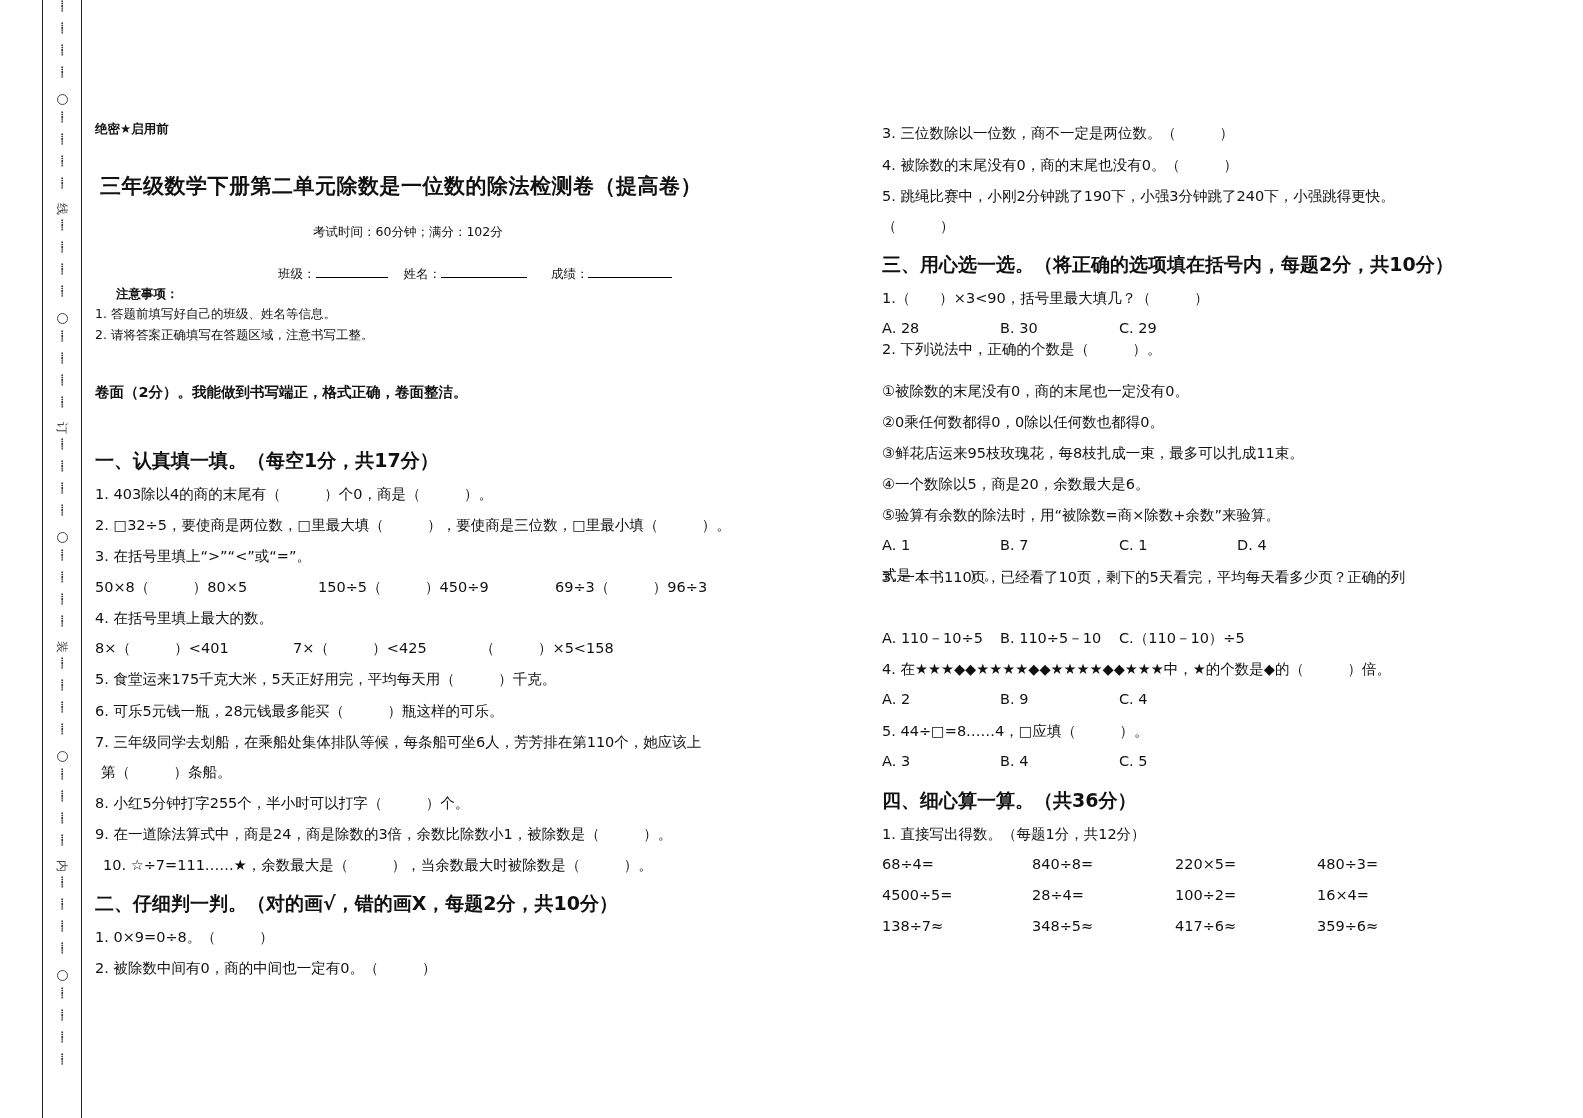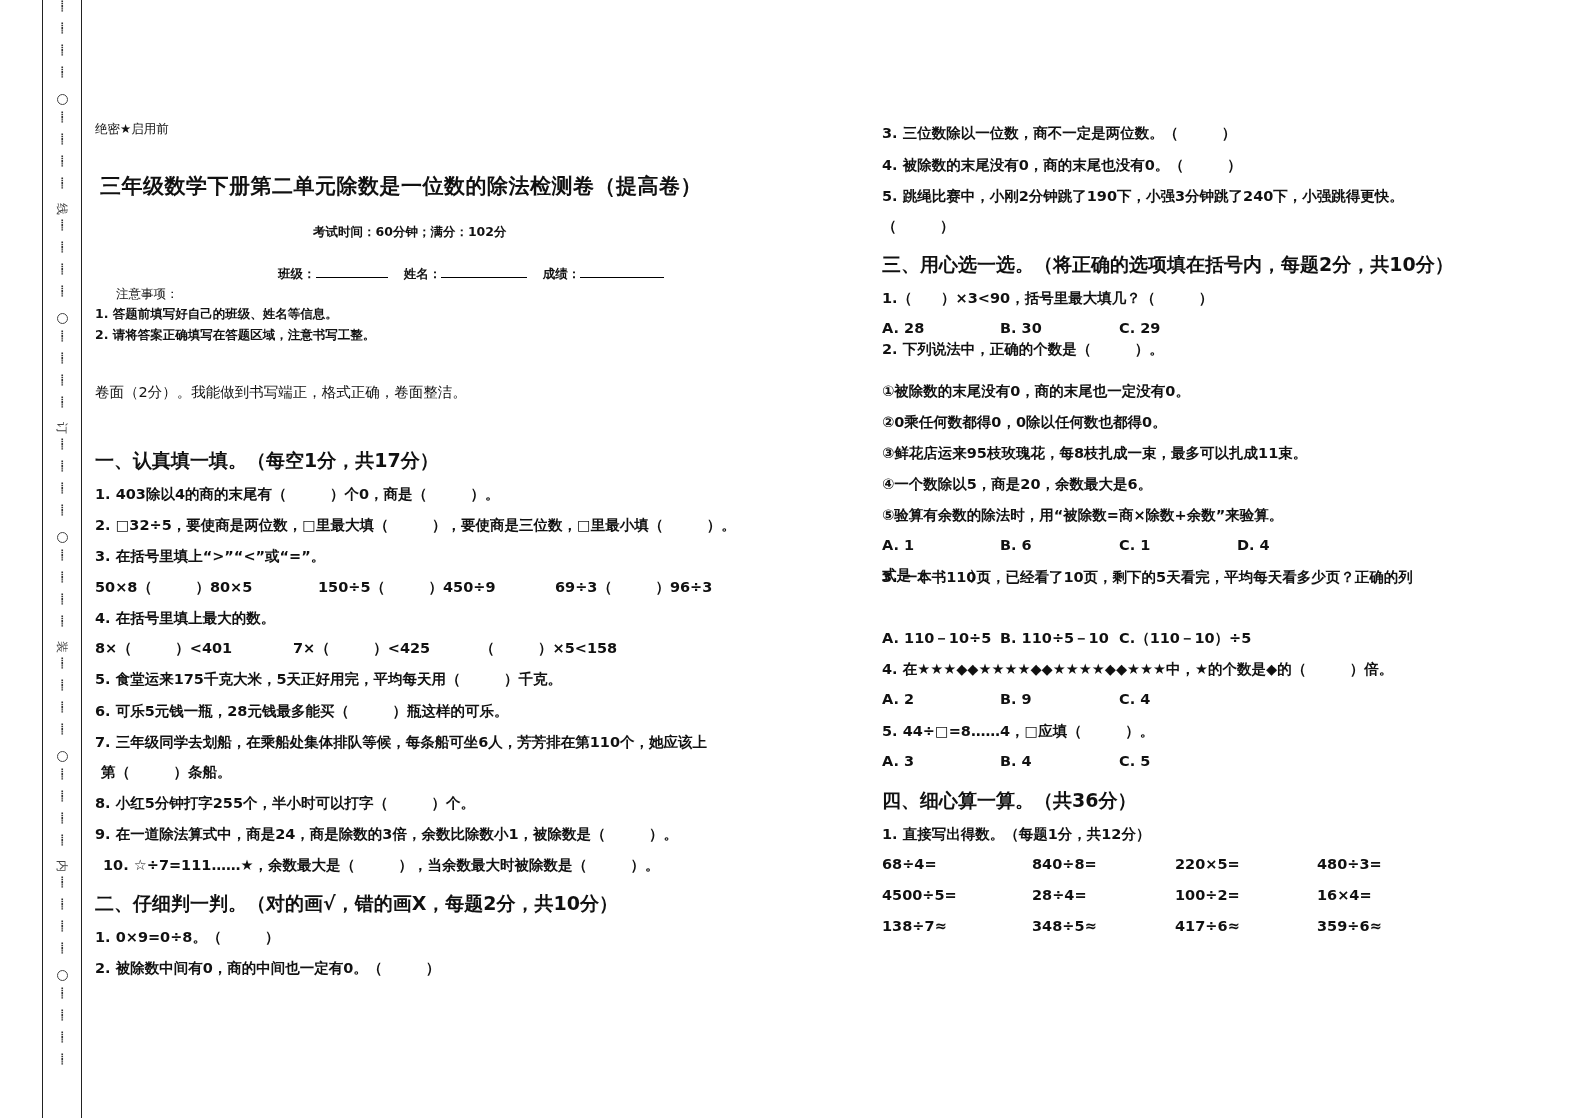--- a/index.html
+++ b/index.html
@@ -9,25 +9,25 @@
   .bline { position:absolute; top:0; bottom:0; width:0; border-left:1.5px solid #222; }
   .bline.l { left:42px; } .bline.r { left:81px; }
   .bcol { position:absolute; left:52px; width:20px; top:0; height:1118px; display:flex; flex-direction:column; align-items:center; font-size:12px; line-height:1; color:#333; }
   .bcol .dots { height:22px; display:flex; align-items:center; font-family:"DejaVu Sans Mono",monospace; letter-spacing:-1px; writing-mode:vertical-rl; font-size:11px; }
   .bcol .circ { width:9px; height:9px; border:1px solid #444; border-radius:50%; margin:6px 0; }
   .bcol .ch { font-size:12px; margin:4px 0; transform:rotate(90deg); color:#444; }
 
   .col { position:absolute; top:0; }
   .left { left:95px; width:690px; }
   .right { left:882px; width:600px; }
-  .t { position:absolute; white-space:nowrap; font-size:14.5px;font-weight:bold; }
+  .t { position:absolute; white-space:nowrap; font-size:14.5px; }
   .small { font-size:12.5px; }
   .h1 { font-size:21px; font-weight:bold; letter-spacing:0.5px; }
   .sec { font-size:19px; font-weight:bold; }
-  .bold { font-weight:normal; }
+  .bold { font-weight:bold; }
   .uline { display:inline-block; border-bottom:1.2px solid #000; height:12px; vertical-align:baseline; }
 </style>
 </head>
 <body>
 
 <div class="binding">
   <div class="bline l"></div>
   <div class="bline r"></div>
   <div class="bcol">
     <div class="dots">⋯⋯</div>
@@ -83,21 +83,21 @@
 </div>
 
 <div class="col left">
   <div class="t small bold" style="left:0;top:121px">绝密★启用前</div>
   <div class="t h1" style="left:5px;top:172px">三年级数学下册第二单元除数是一位数的除法检测卷（提高卷）</div>
   <div class="t small" style="left:218px;top:224px">考试时间：60分钟；满分：102分</div>
 
   <div class="t small" style="left:183px;top:265px">
     <span>班级：</span><span class="uline" style="width:72px"></span>
     <span style="margin-left:12px">姓名：</span><span class="uline" style="width:86px"></span>
-    <span style="margin-left:11px">成绩：</span><span class="uline" style="width:84px"></span>
+    <span style="margin-left:20px">成绩：</span><span class="uline" style="width:84px"></span>
   </div>
 
   <div class="t small bold" style="left:21px;top:286px">注意事项：</div>
   <div class="t small" style="left:0;top:306px">1. 答题前填写好自己的班级、姓名等信息。</div>
   <div class="t small" style="left:0;top:327px">2. 请将答案正确填写在答题区域，注意书写工整。</div>
   <div class="t bold" style="left:0;top:383px">卷面（2分）。我能做到书写端正，格式正确，卷面整洁。</div>
 
   <div class="t sec" style="left:0;top:448px">一、认真填一填。（每空1分，共17分）</div>
   <div class="t" style="left:0;top:485px">1. 403除以4的商的末尾有（　　　）个0，商是（　　　）。</div>
   <div class="t" style="left:0;top:516px">2. □32÷5，要使商是两位数，□里最大填（　　　），要使商是三位数，□里最小填（　　　）。</div>
@@ -140,21 +140,21 @@
     <span style="position:absolute;left:237px">C. 29</span>
   </div>
   <div class="t" style="left:0;top:340px">2. 下列说法中，正确的个数是（　　　）。</div>
   <div class="t" style="left:0;top:382px">①被除数的末尾没有0，商的末尾也一定没有0。</div>
   <div class="t" style="left:0;top:413px">②0乘任何数都得0，0除以任何数也都得0。</div>
   <div class="t" style="left:0;top:444px">③鲜花店运来95枝玫瑰花，每8枝扎成一束，最多可以扎成11束。</div>
   <div class="t" style="left:0;top:475px">④一个数除以5，商是20，余数最大是6。</div>
   <div class="t" style="left:0;top:506px">⑤验算有余数的除法时，用“被除数=商×除数+余数”来验算。</div>
   <div class="t" style="left:0;top:537px">
     <span>A. 1</span>
-    <span style="position:absolute;left:118px">B. 6</span>
+    <span style="position:absolute;left:118px">B. 7</span>
     <span style="position:absolute;left:237px">C. 1</span>
     <span style="position:absolute;left:355px">D. 4</span>
   </div>
   <div class="t" style="left:0;top:568px">3. 一本书110页，已经看了10页，剩下的5天看完，平均每天看多少页？正确的列</div>
   <div class="t" style="left:0;top:566px">式是（　　　）。</div>
   <div class="t" style="left:0;top:629px">
     <span>A. 110－10÷5</span>
     <span style="position:absolute;left:118px">B. 110÷5－10</span>
     <span style="position:absolute;left:237px">C.（110－10）÷5</span>
   </div>

